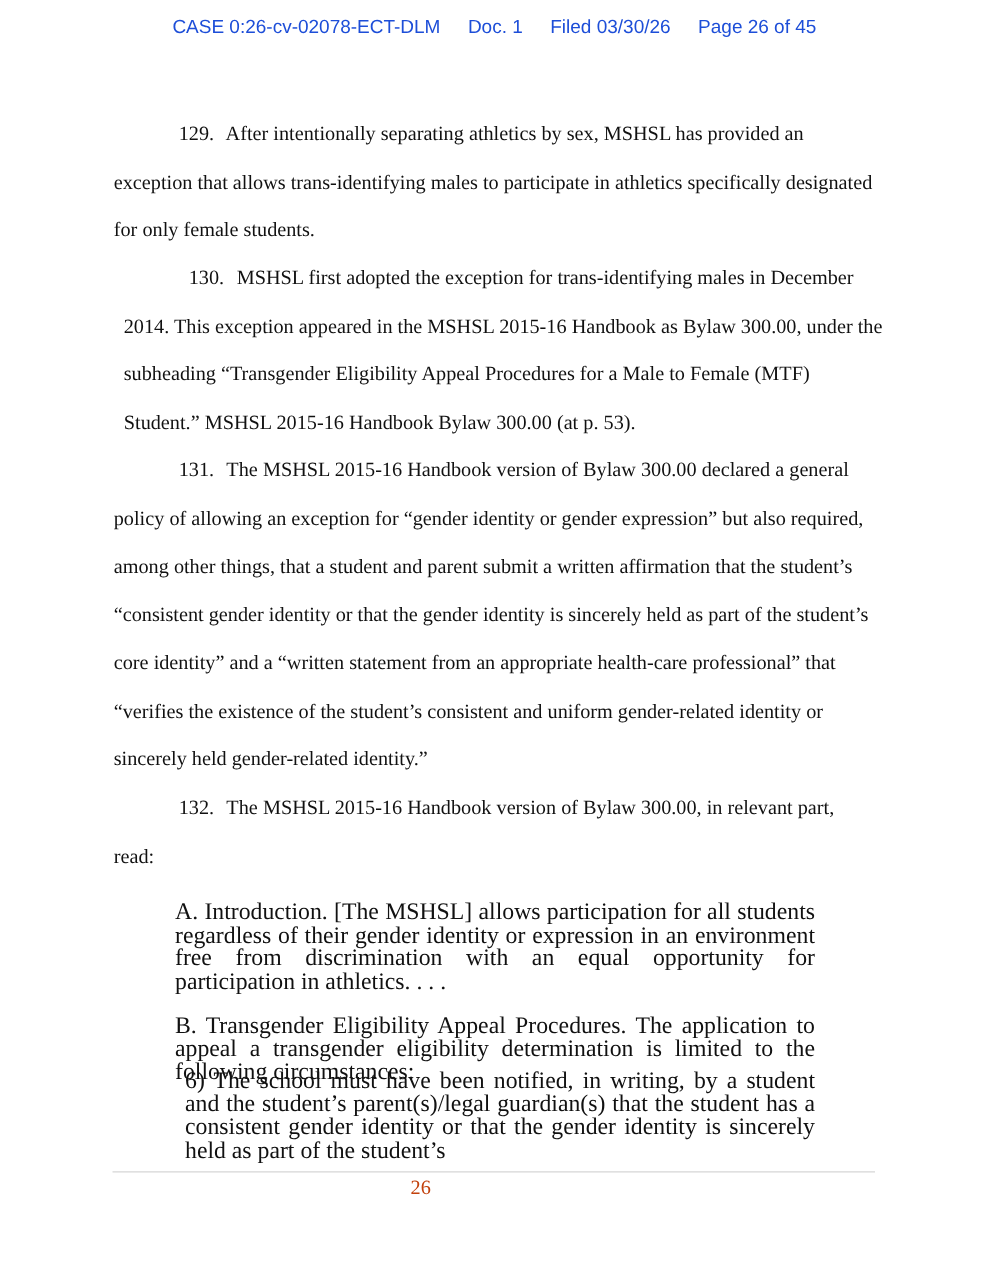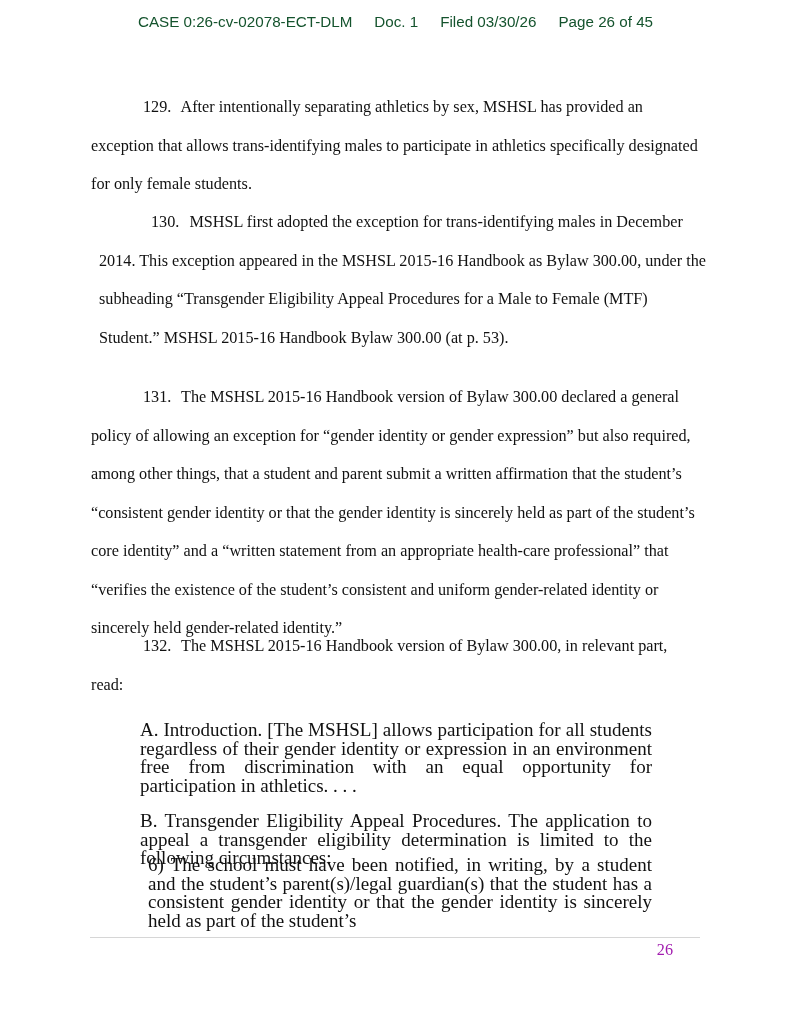--- a/index.html
+++ b/index.html
@@ -16,41 +16,41 @@
       color: #111111;
     }
     .case-header {
       position: absolute;
       top: 13px;
       left: 0;
       width: 791px;
       text-align: center;
       font-family: "Liberation Sans", "DejaVu Sans", sans-serif;
       font-size: 15.2px;
-      color: #14532d;
+      color: #1d4ed8;
       white-space: nowrap;
     }
     .case-header span { display: inline-block; }
     .case-header .gap { width: 22px; }
 
     .body-text {
       position: absolute;
       left: 91px;
       width: 611px;
       font-size: 16.2px;
       line-height: 38.5px;
       text-align: left;
     }
     .para {
       margin: 0;
       text-indent: 52px;
     }
     .para-129 { top: 88px; font-family: Liberation Serif, serif; }
     .para-130 { top: 203px; margin-left: 8px; }
-    .para-131 { top: 378px; }
+    .para-131 { top: 357px; }
     .para-132 { top: 627px; }
 
     .para .num { margin-right: 6px; }
 
     .block-quote {
       position: absolute;
       left: 140px;
       width: 512px;
       font-size: 19px;
       line-height: 18.6px;
@@ -67,23 +67,23 @@
       left: 90px;
       width: 610px;
       height: 1px;
       background: #d6d6d6;
     }
     .page-number {
       position: absolute;
       top: 941px;
       left: 0;
       width: 673px;
-      text-align: right;
+      text-align: center;
       font-size: 16.2px;
-      color: #a21caf;
+      color: #c2410c;
     }
   </style>
 </head>
 <body>
 
 <div class="case-header">
   <span>CASE 0:26-cv-02078-ECT-DLM</span><span class="gap"></span><span>Doc. 1</span><span class="gap"></span><span>Filed 03/30/26</span><span class="gap"></span><span>Page 26 of 45</span>
 </div>
 
 <p class="body-text para para-129"><span class="num">129.</span> <span>After intentionally separating athletics by sex, MSHSL has provided an exception that allows trans-identifying males to participate in athletics specifically designated for only female students.</span></p>

